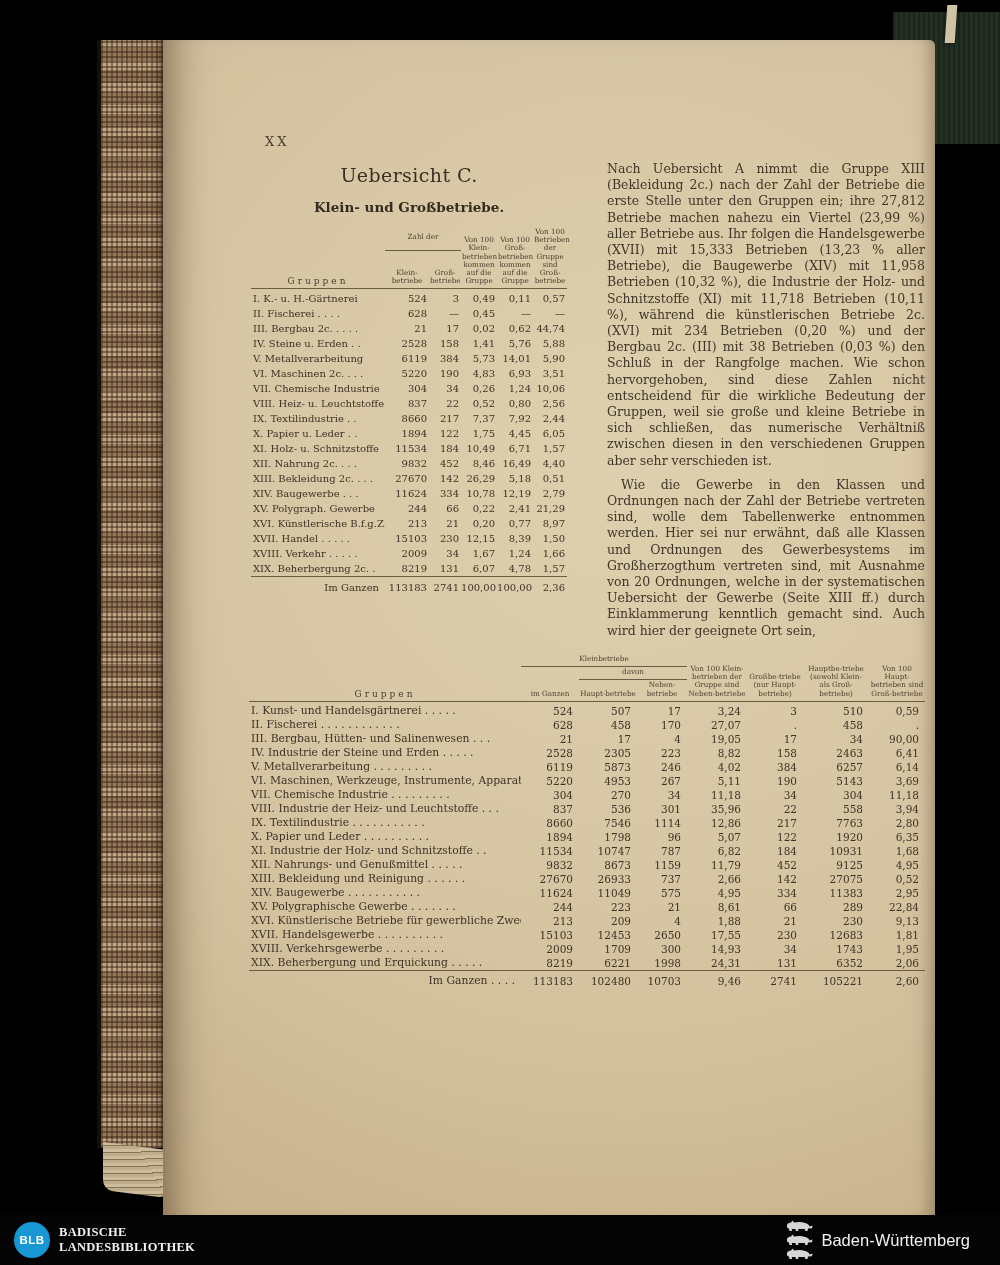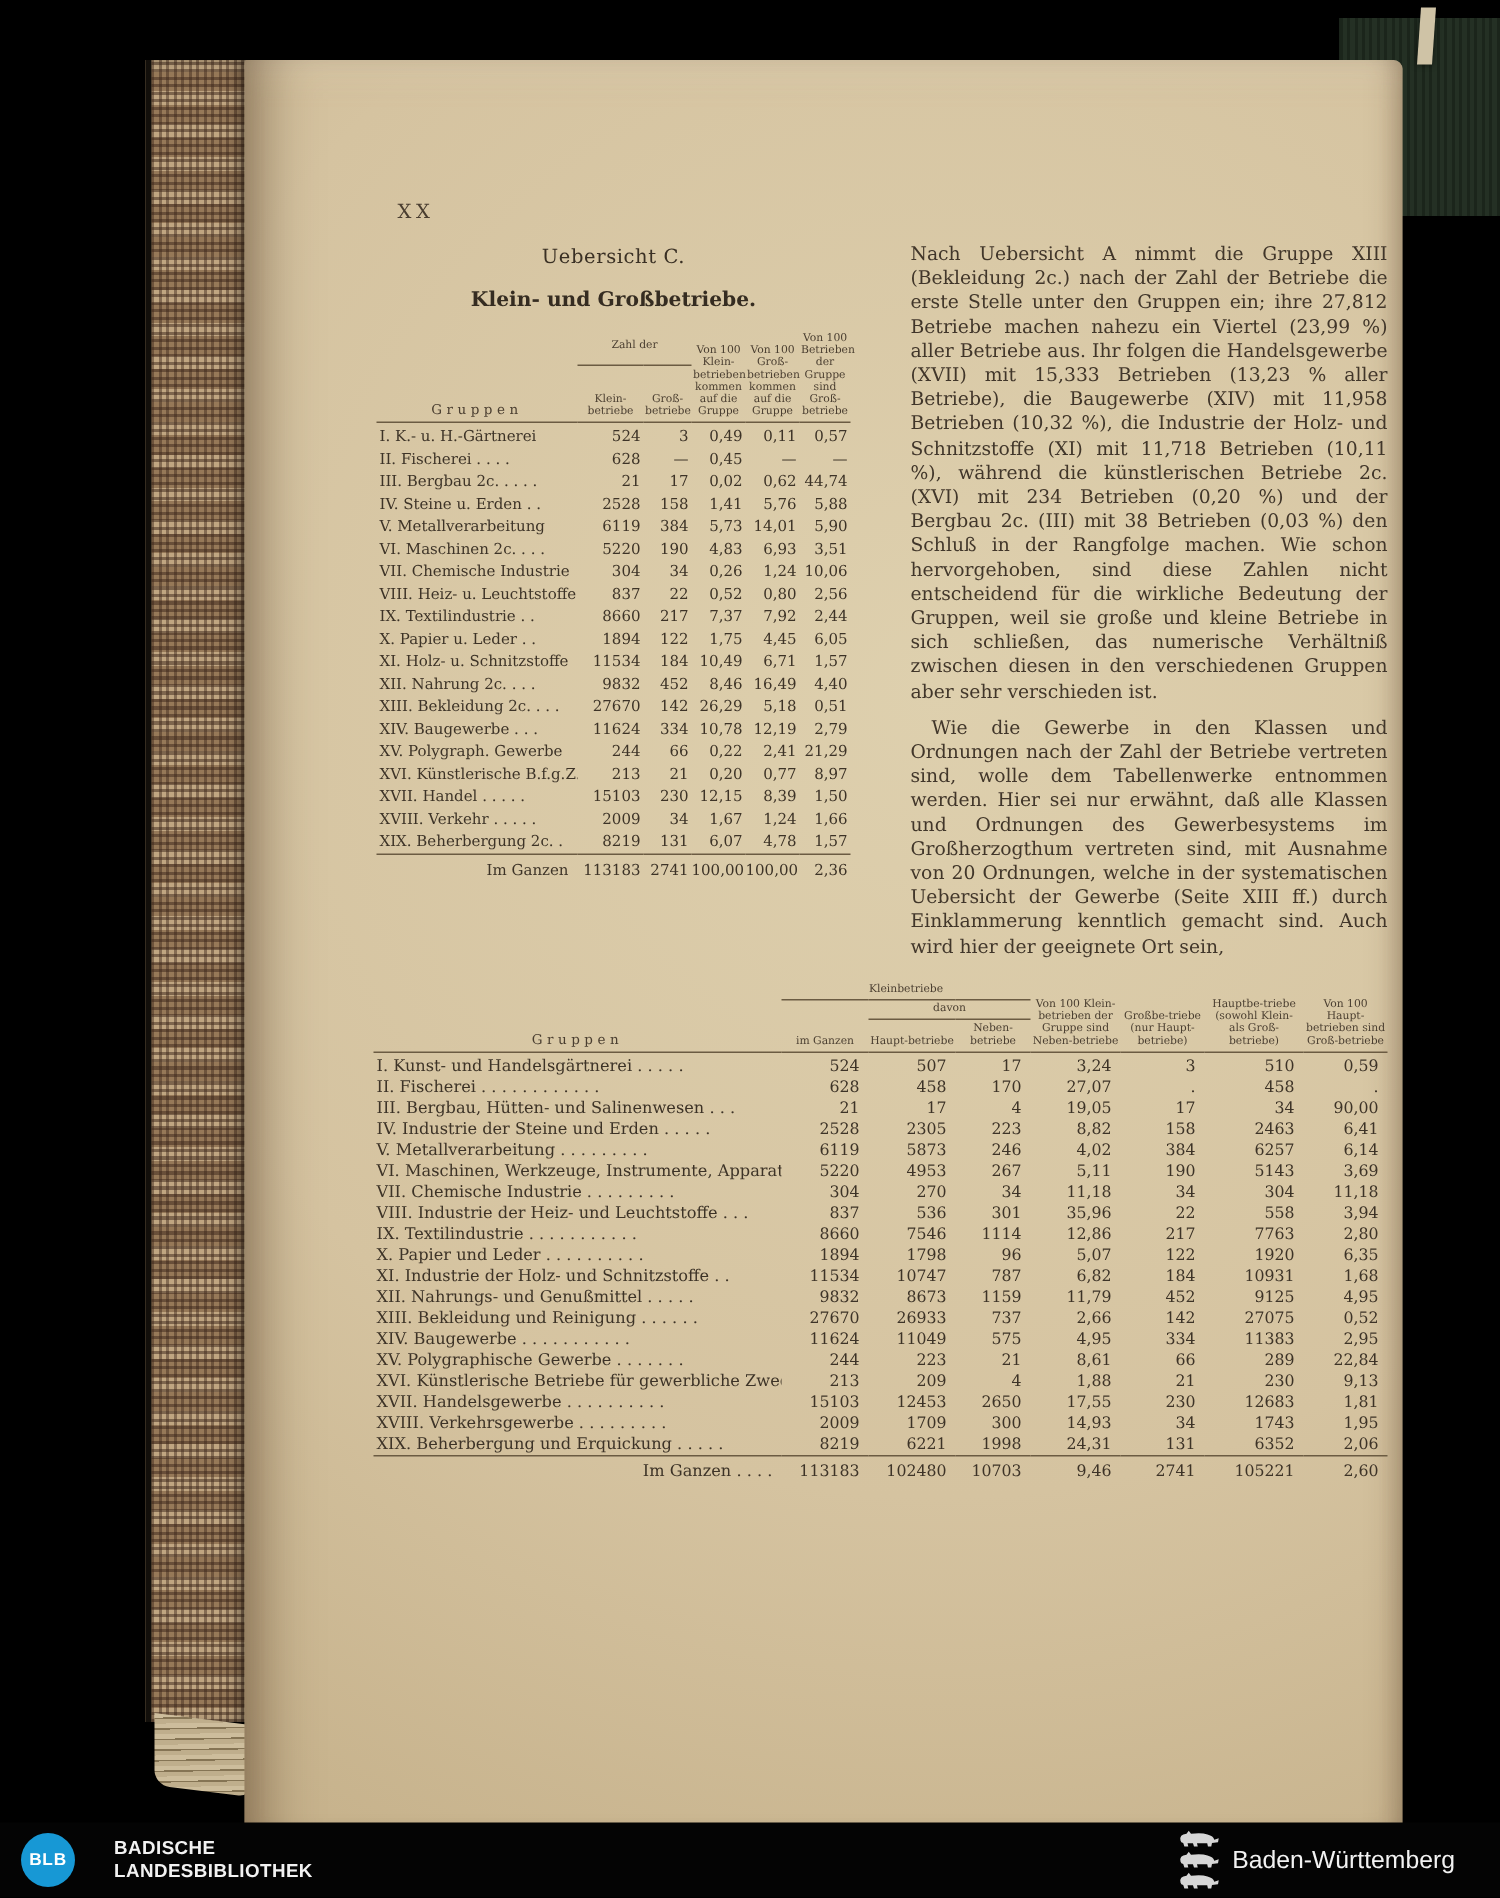--- a/index.html
+++ b/index.html
@@ -28,21 +28,21 @@
     box-shadow:inset 30px 0 40px -22px rgba(70,45,25,.55),
                inset -14px 0 22px -14px rgba(70,45,25,.5),
                inset 0 -16px 26px -16px rgba(70,45,25,.45),
                inset 0 18px 26px -18px rgba(255,246,224,.5);
     color:#41362a;}
 
   
   .pageno{position:absolute;left:102px;top:94px;font-size:13px;letter-spacing:3px;color:#4a3e30;}
 
   .col-left{position:absolute;left:88px;top:124px;width:316px;}
-  .sec-title{text-align:center;font-size:13px;letter-spacing:.4px;color:#3a3024;}
+  .sec-title{text-align:center;font-size:19px;letter-spacing:.4px;color:#3a3024;}
   .sec-sub{text-align:center;font-size:13.5px;font-weight:700;margin-top:13px;color:#352c21;}
 
   table{border-collapse:collapse;table-layout:fixed;color:#3d3327;}
   th{font-weight:400;font-size:7.2px;line-height:8.2px;text-align:center;vertical-align:bottom;
      padding:1px 1px 3px;color:#4a3e30;}
   th.grp{font-size:9px;letter-spacing:3px;}
   th.bline{border-bottom:1px solid #6b5b42;vertical-align:middle;}
   td{padding:0;white-space:nowrap;overflow:hidden;}
   td.num{text-align:right;padding-right:2px;}
   td.lbl{text-align:left;padding-left:2px;}
@@ -66,22 +66,22 @@
   .tdx td.lbl{font-size:10.8px;}
   .tdx td.num{padding-right:6px;}
 
   
   .footer{position:absolute;left:0;right:0;bottom:0;height:50px;background:#040404;
     display:flex;align-items:center;padding:0 30px 0 14px;box-sizing:border-box;
     font-family:"Liberation Sans",sans-serif;}
   .blb-badge{width:36px;height:36px;border-radius:50%;background:#1798d5;color:#fff;
     display:flex;align-items:center;justify-content:center;font-size:11.5px;font-weight:700;
     letter-spacing:.5px;flex:0 0 auto;}
-  .blb-name{margin-left:26px;color:#f2f2f2;font-size:12.5px;font-weight:700;line-height:15px;
-    letter-spacing:.3px;}
+  .blb-name{margin-left:9px;color:#f2f2f2;font-size:12.5px;font-weight:700;line-height:15px;
+    letter-spacing:.3px;font-family:Liberation Serif, serif;}
   .bw-group{margin-left:auto;display:flex;align-items:center;gap:4px;color:#f2f2f2;
     font-size:16.5px;}
   .arms{display:block;}
 </style>
 </head>
 <body>
 
 <div class="stage">
 
   <div class="cover-top"></div>

